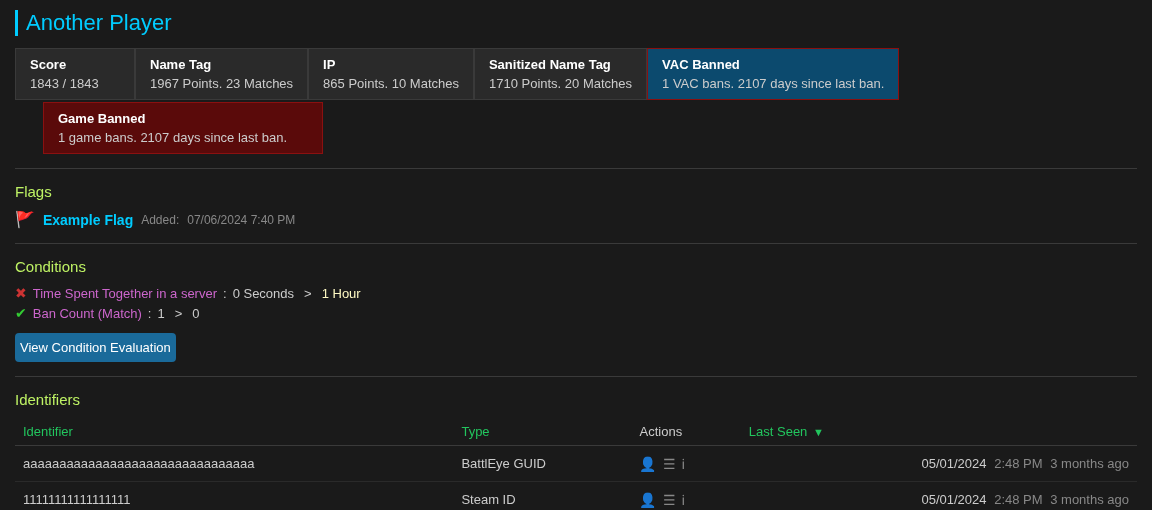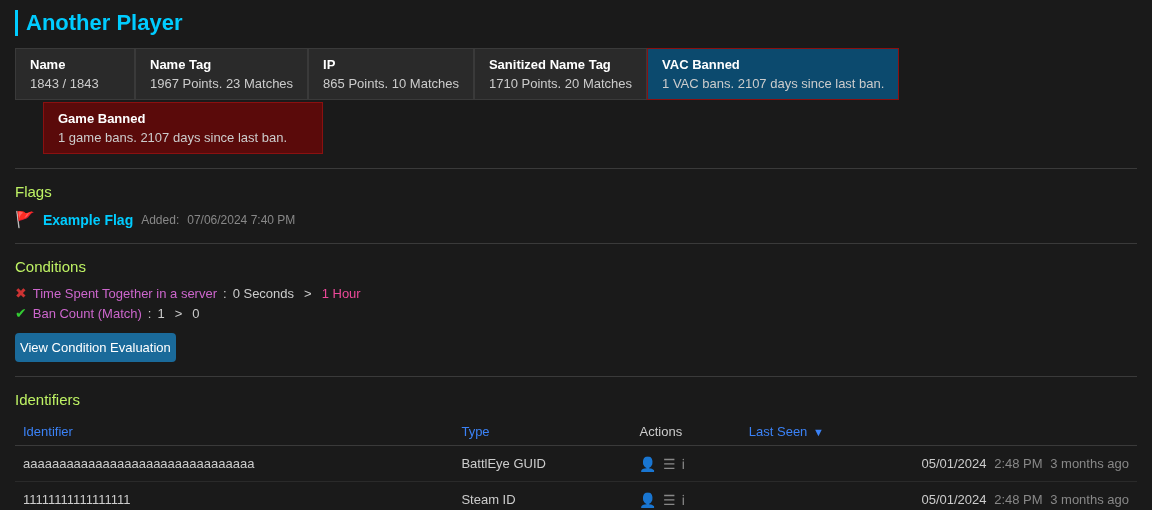--- a/index.html
+++ b/index.html
@@ -10,21 +10,21 @@
       font-size: 14px;
       width: 1152px;
       min-height: 510px;
     }
     .page-container {
       padding: 10px 15px;
     }
     .player-title {
       color: #00ccff;
       font-size: 22px;
-      font-weight: bold;
+      font-weight: normal;
       margin-bottom: 12px;
       border-left: 3px solid #00ccff;
       padding-left: 8px;
     }
     .stats-row {
       display: flex;
       flex-wrap: wrap;
       gap: 0;
       margin-bottom: 0;
     }
@@ -96,21 +96,21 @@
       gap: 6px;
       margin-bottom: 4px;
       font-size: 13px;
     }
     .condition-icon-fail { color: #cc3333; font-size: 14px; }
     .condition-icon-pass { color: #33cc33; font-size: 14px; }
     .condition-name { color: #cc66cc; }
     .condition-separator { color: #cccccc; }
     .condition-zero { color: #cccccc; }
     .condition-gt { color: #cccccc; margin: 0 4px; }
-    .condition-threshold { color: #ec4899; }
+    .condition-threshold { color: #fef9c3; }
     .condition-good-val { color: #cccccc; }
     .condition-gt2 { color: #cccccc; margin: 0 4px; }
     .condition-bad-val { color: #cccccc; }
     .view-btn {
       background: #1a6a9a;
       color: #ffffff;
       border: none;
       padding: 7px 5px;
       border-radius: 4px;
       cursor: pointer;
@@ -119,21 +119,21 @@
     }
     .identifiers-section { margin-top: 10px; }
     .identifiers-table {
       width: 100%;
       border-collapse: collapse;
     }
     .identifiers-table thead tr {
       border-bottom: 1px solid #3a3a3a;
     }
     .identifiers-table th {
-      color: #3b82f6;
+      color: #22c55e;
       font-weight: normal;
       text-align: left;
       padding: 6px 8px;
       font-size: 13px;
     }
     .identifiers-table th.right { }
     .identifiers-table td {
       padding: 8px 8px;
       font-size: 13px;
       border-bottom: 1px solid #2a2a2a;
@@ -162,21 +162,21 @@
   </style>
 </head>
 <body>
 
 <div class="page-container">
 
   <div class="player-title">Another Player</div>
 
   <div class="stats-row">
     <div class="stat-box">
-      <div class="stat-label">Name</div>
+      <div class="stat-label">Score</div>
       <div class="stat-value">1843 / 1843</div>
     </div>
     <div class="stat-box">
       <div class="stat-label">Name Tag</div>
       <div class="stat-value">1967 Points. 23 Matches</div>
     </div>
     <div class="stat-box">
       <div class="stat-label">IP</div>
       <div class="stat-value">865 Points. 10 Matches</div>
     </div>

